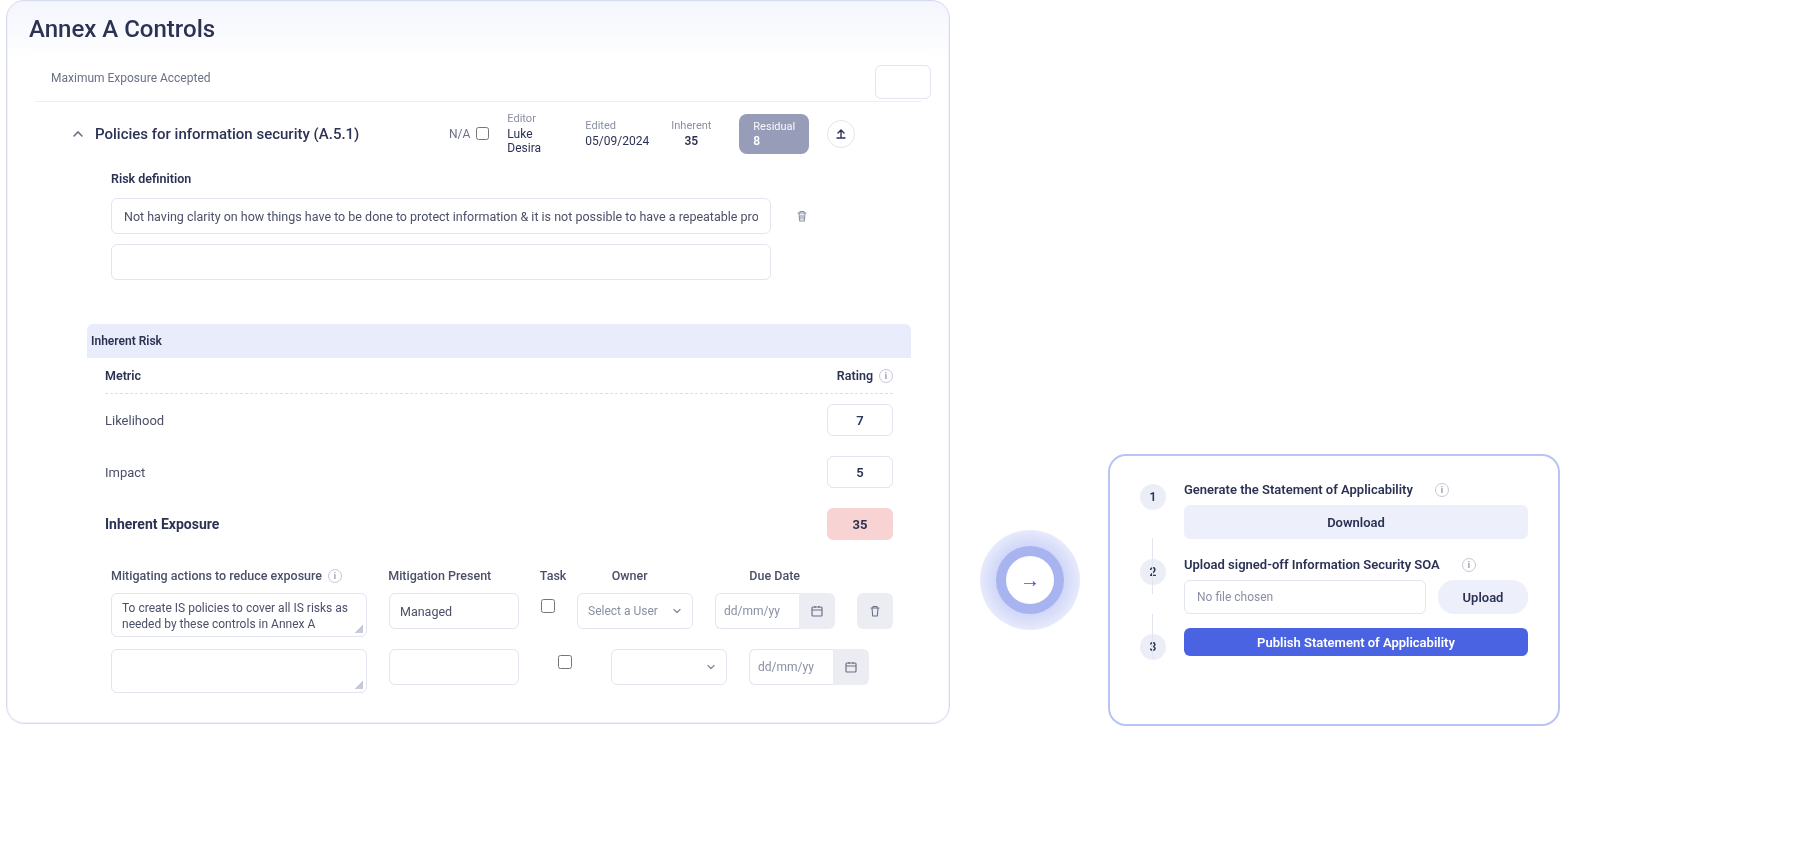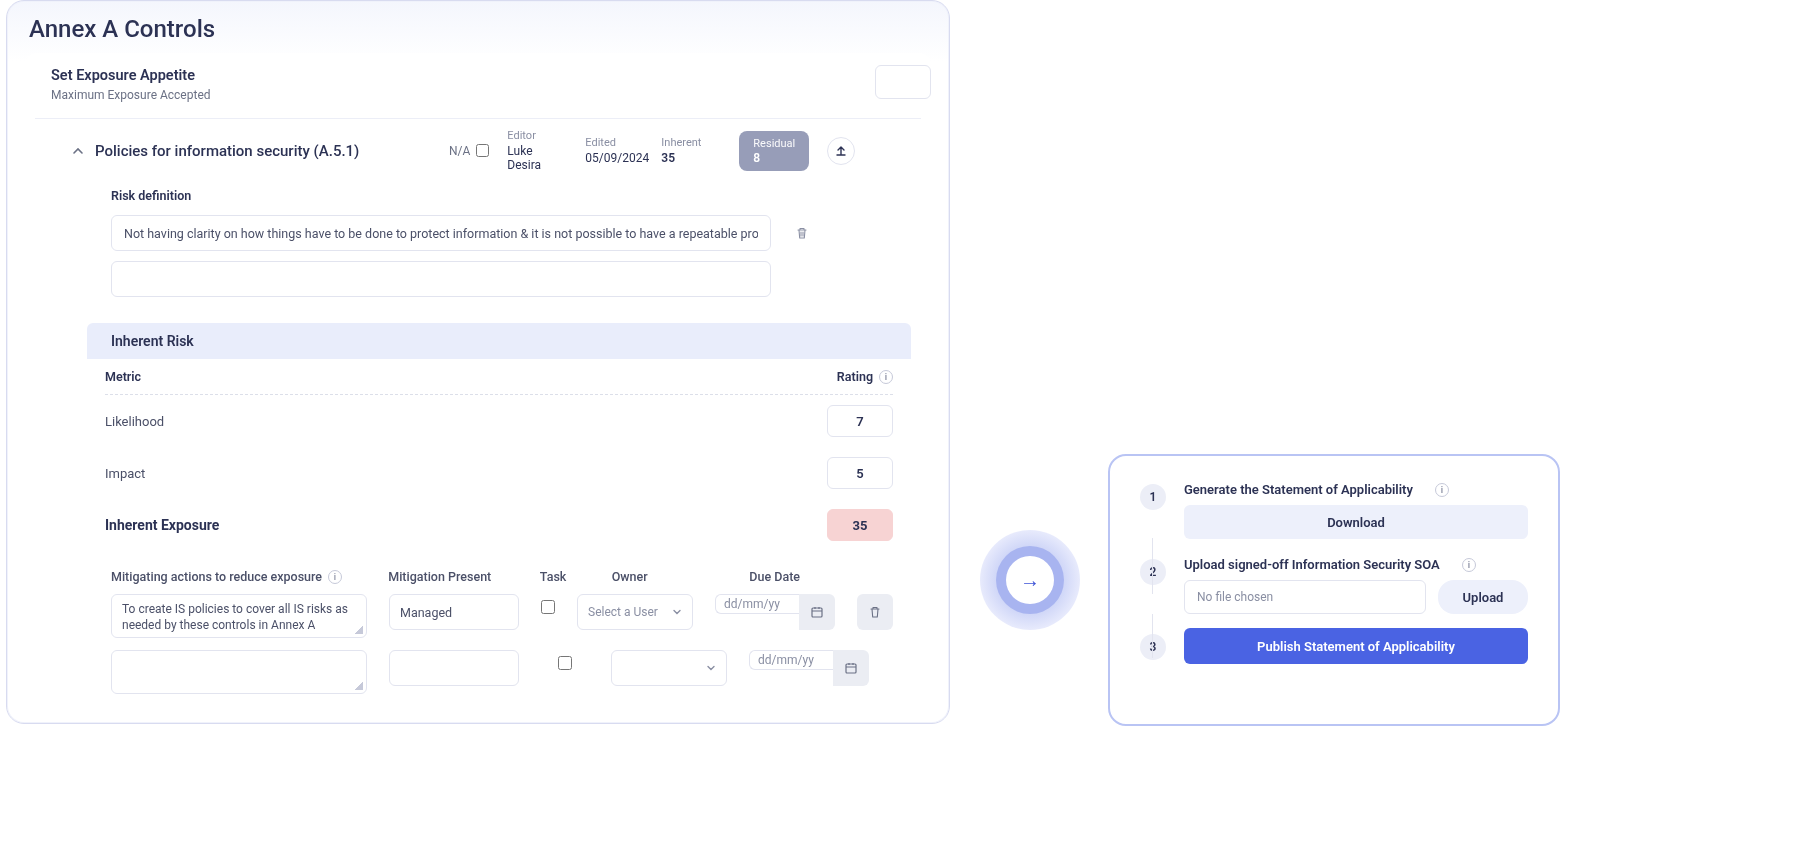--- a/index.html
+++ b/index.html
@@ -26,33 +26,33 @@
 
   .control-row { display:flex; align-items:center; gap:18px; padding: 10px 34px 10px 46px; }
   .control-row .ctitle { font-size:15px; font-weight:500; color:#2c3254; flex: 0 0 360px; display:flex; align-items:center; gap:10px;}
   .na-wrap { font-size:12px; color:#6b7185; display:flex; align-items:center; gap:6px;}
   .na-wrap input { width:13px; height:13px; }
   .meta { display:flex; flex-direction:column; font-size:12px; }
   .meta .lbl { color:#8a8fa3; font-size:11px; }
   .meta .val { color:#2c3254; font-size:12px; margin-top:2px;}
   .editor-col { width:60px; }
   .edited-col { width:58px; }
-  .inherent-col { width:60px; }
+  .inherent-col { width:60px;align-items:center; }
   .residual-pill { background:#979db8; color:#fff; border-radius:8px; padding:6px 14px; font-size:11px; display:flex; flex-direction:column; align-items:flex-start;}
   .residual-pill .lbl { font-size:11px; opacity:.95;}
   .residual-pill .val { font-size:12px; font-weight:600; margin-top:1px;}
   .upload-btn { width:28px; height:28px; border-radius:50%; background:#fff; border:1px solid #e2e4ef; display:flex; align-items:center; justify-content:center;}
 
   .risk-def-block { padding: 6px 86px 10px; }
   .small-label { font-size:12.5px; font-weight:600; color:#2c3254; margin-bottom:12px; }
   .rd-row { display:flex; align-items:center; gap:16px; margin-bottom:10px;}
   .rd-input { flex:0 0 660px; height:36px; border:1px solid #e2e4ef; border-radius:6px; padding:0 12px; font-size:12.5px; color:#4b5068; background:#fff;}
   .trash-btn { width:30px; height:30px; border-radius:6px; display:flex; align-items:center; justify-content:center; color:#8a8fa3;}
 
-  .ih-band { background:#e9edfb; margin: 6px 20px 0 62px; padding:10px 24px; border-radius:6px 6px 0 0; font-size:14px; font-weight:600; color:#2c3254;}
+  .ih-band { background:#e9edfb; margin: 24px 20px 0 62px; padding:10px 4px; border-radius:6px 6px 0 0; font-size:12px; font-weight:600; color:#2c3254;}
   .metric-block { margin: 0 20px 0 62px; background:#fff; }
   .metric-head { display:flex; justify-content:space-between; padding:10px 18px; font-size:12.5px; color:#2c3254; font-weight:600;}
   .metric-head .rt { display:flex; align-items:center; gap:6px;}
   .info-ic { width:14px; height:14px; border:1px solid #c6c9d9; border-radius:50%; display:inline-flex; align-items:center; justify-content:center; font-size:9px; color:#8a8fa3;}
   .dash-line { height:0; border-top:1px dashed #dcdfe9; margin:0 18px;}
   .mrow { display:flex; justify-content:space-between; align-items:center; padding:10px 18px; font-size:13px; color:#4b5068;}
   .rating-box { width:66px; height:32px; border:1px solid #e2e4ef; border-radius:6px; display:flex; align-items:center; justify-content:center; font-size:13px; color:#2c3254; font-weight:600; background:#fff;}
   .mrow.bold .ml { font-weight:700; color:#2c3254; font-size:14px;}
   .mrow.bold .rating-box { background:#f7d3d3; border-color:#f7d3d3; font-weight:700;}
 
@@ -69,21 +69,21 @@
     font-size:12px; color:#4b5068; resize:none; font-family:inherit; line-height:1.35;
     position:relative;
   }
   .txa::after { content:""; position:absolute; right:3px; bottom:3px; width:8px; height:8px;
     background: linear-gradient(135deg, transparent 50%, #c6c9d9 50%);}
   .arow .c2 .sel { width:130px; height:36px; border:1px solid #e2e4ef; border-radius:6px; padding:0 10px; font-size:12.5px; color:#4b5068; display:flex; align-items:center;}
   .arow .c3 { width:50px; display:flex; align-items:center; justify-content:center; padding-top:6px;}
   .arow .c3 input { width:14px; height:14px;}
   .arow .c4 .owner { width:116px; height:36px; border:1px solid #e2e4ef; border-radius:6px; padding:0 10px; font-size:12px; color:#8a8fa3; display:flex; align-items:center; justify-content:space-between;}
   .arow .c5 { display:flex; gap:0;}
-  .arow .c5 .dt { width:84px; height:20px; border:1px solid #e2e4ef; border-right:none; border-radius:6px 0 0 6px; padding:0 8px; font-size:12px; color:#8a8fa3; display:flex; align-items:center;}
+  .arow .c5 .dt { width:84px; height:36px; border:1px solid #e2e4ef; border-right:none; border-radius:6px 0 0 6px; padding:0 8px; font-size:12px; color:#8a8fa3; display:flex; align-items:center;}
   .arow .c5 .cal { width:36px; height:36px; background:#ebedf3; border-radius:0 6px 6px 0; display:flex; align-items:center; justify-content:center; color:#6b7185;}
   .arow .c6 .rm { width:36px; height:36px; background:#ebedf3; border-radius:6px; display:flex; align-items:center; justify-content:center; color:#6b7185;}
 
   
   .arrow-badge {
     position:absolute; left:980px; top:530px; width:100px; height:100px;
   }
   .ab-outer { position:absolute; inset:0; border-radius:50%; background: radial-gradient(circle, #c8d0f6 40%, #e7eafc 70%, #fff 100%);}
   .ab-ring { position:absolute; left:16px; top:16px; width:68px; height:68px; border-radius:50%; background:#a8b4f0;}
   .ab-core { position:absolute; left:26px; top:26px; width:48px; height:48px; border-radius:50%; background:#fff; display:flex; align-items:center; justify-content:center;}
@@ -95,33 +95,32 @@
     background:#fff; border:2px solid #b9c4f4; border-radius:18px; padding:26px 30px 20px 30px;
   }
   .step { display:flex; gap:18px; margin-bottom:18px; align-items:flex-start;}
   .step-num { width:26px; height:26px; border-radius:50%; background:#eceef7; color:#2c3254; font-size:12px; font-weight:600; display:flex; align-items:center; justify-content:center; flex-shrink:0; margin-top:2px;}
   .step-body { flex:1; }
   .step-title { font-size:13px; font-weight:600; color:#2c3254; display:flex; align-items:center; gap:22px; margin-bottom:8px;}
   .dl-btn { width:100%; height:34px; background:#edf0fb; border-radius:6px; font-size:13px; font-weight:600; color:#2c3254; display:flex; align-items:center; justify-content:center;}
   .up-row { display:flex; gap:12px; }
   .file-box { flex:1; height:34px; border:1px solid #e2e4ef; border-radius:6px; padding:0 12px; font-size:12px; color:#8a8fa3; display:flex; align-items:center;}
   .up-btn { width:90px; height:34px; background:#edf0fb; border-radius:16px; font-size:13px; font-weight:600; color:#2c3254; display:flex; align-items:center; justify-content:center;}
-  .publish-btn { width:100%; height:36px; background:#4a63e3; border-radius:6px; color:#fff; font-size:13px; font-weight:600; display:flex; align-items:center; justify-content:center; margin-top:-4px;}
+  .publish-btn { width:100%; height:28px; background:#4a63e3; border-radius:6px; color:#fff; font-size:13px; font-weight:600; display:flex; align-items:center; justify-content:center; margin-top:-4px;}
   .step-line { position:absolute; left:42px; top:82px; width:1px; height:56px; background:#e2e4ef;}
   .step-line2 { position:absolute; left:42px; top:158px; width:1px; height:44px; background:#e2e4ef;}
 </style>
 </head>
 <body>
 
 <div class="left-panel">
   <div class="annex-title">Annex A Controls</div>
 
   <div class="inner">
     <div class="exposure-card">
-      <div class="exposure-title">Set Exposure Appetite</div>
       <div class="exposure-sub">Maximum Exposure Accepted</div>
       <div class="exposure-input"></div>
     </div>
     <div class="divider"></div>
 
 
     <div class="control-row">
       <div class="ctitle">
         <span class="chev">
           <svg width="12" height="12" viewBox="0 0 12 12">

